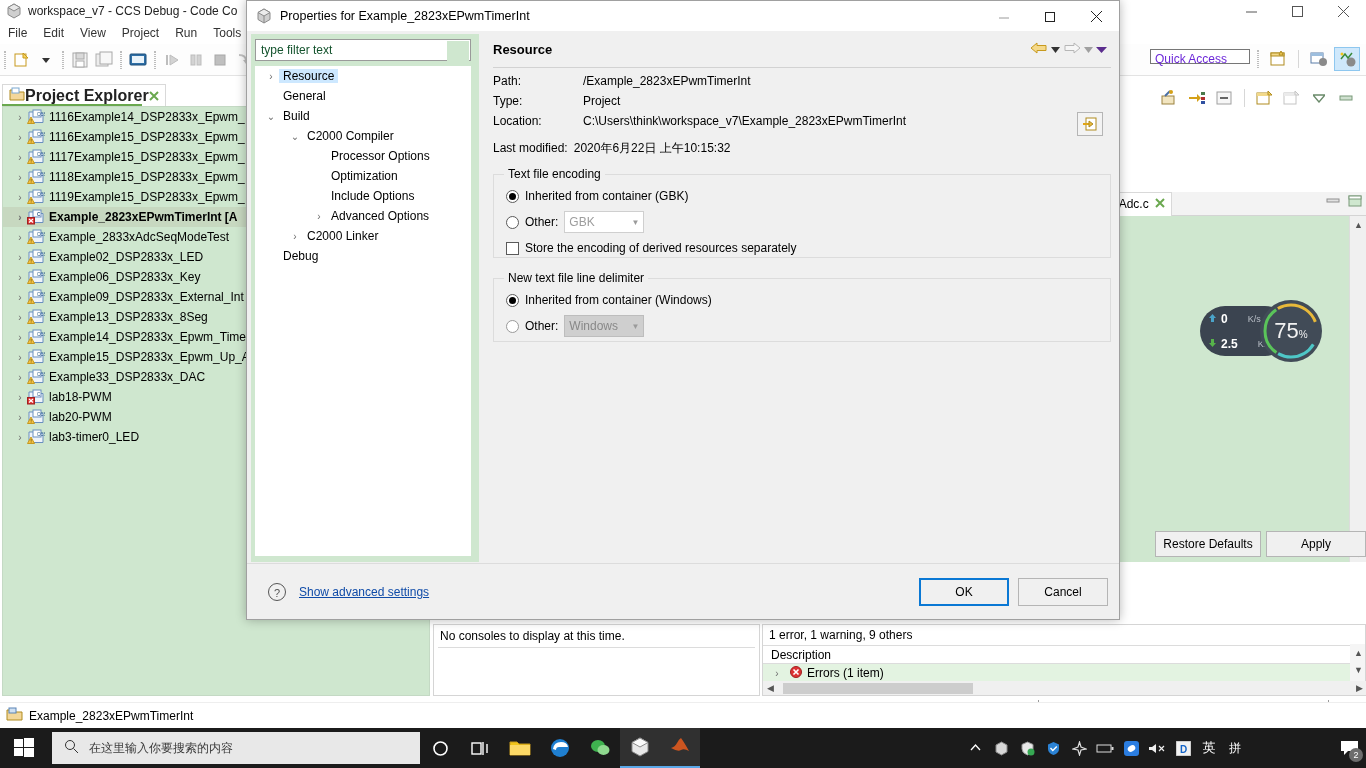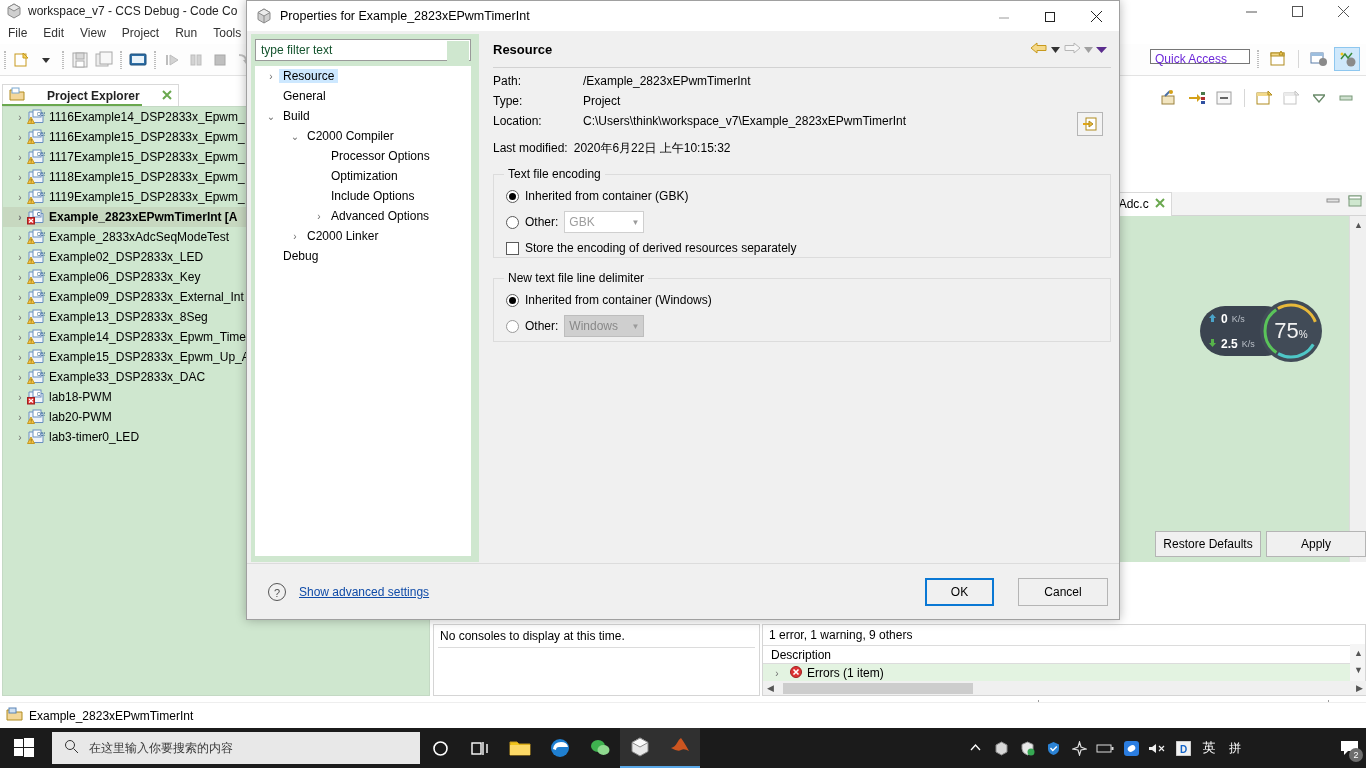--- a/index.html
+++ b/index.html
@@ -52,23 +52,23 @@
   .tb-right { position:absolute; right:6px; top:47px; display:flex; align-items:center; gap:2px;}
   .persp-btn { width:26px; height:24px; display:flex; align-items:center; justify-content:center; }
   .persp-btn.active { background:#cfe8fb; border:1px solid #8ec7ef; }
 
   
   #proj-explorer {
     position:absolute; left:2px; top:84px; width:428px; height:612px;
   }
   .pe-tabrow { height:22px; display:flex; align-items:flex-end; position:relative; }
   .pe-tab {
-    height:22px; display:flex; align-items:center; gap:22px;
+    height:22px; display:flex; align-items:center; gap:0;
     padding:0 6px; background:#ffffff; border:1px solid #d9d9d9; border-bottom:none;
-    font-size:12px; font-weight:bold; color:#222;
+    font-size:16px; font-weight:bold; color:#222;
   }
   .pe-underline { position:absolute; left:0; bottom:0; width:140px; height:2px; background:#6aa84f; }
   .pe-body {
     position:absolute; left:0; top:22px; width:428px; height:590px;
     background:#cfe7cf; border:1px solid #c4d9c4; overflow:hidden;
   }
   .tree-row { height:20px; display:flex; align-items:center; padding-left:10px; white-space:nowrap; font-size:12px; }
   .tree-row.selected { background:#c7d8c0; font-weight:bold; }
   .twisty { width:14px; color:#6f6f6f; font-size:10px; display:flex; align-items:center; justify-content:center; }
   .proj-icon { width:18px; height:16px; margin-right:4px; flex:none; }
@@ -125,21 +125,21 @@
   .status-text { font-size:12px; }
 
   
   .net-widget { position:absolute; left:1200px; top:300px; width:125px; height:62px; }
   .net-pill {
     position:absolute; left:0; top:6px; width:90px; height:50px;
     background:#3b4450; border-radius:25px;
   }
   .net-row { display:flex; align-items:center; height:25px; padding-left:8px; gap:4px; }
   .net-val { color:#fff; font-size:12px; font-weight:bold; }
-  .net-unit { color:#b9bfc7; font-size:9px; }
+  .net-unit { color:#b9bfc7; font-size:9px;margin-left:16px; }
   .net-circle {
     position:absolute; left:60px; top:0; width:62px; height:62px; border-radius:50%;
     background:#414b57; display:flex; align-items:center; justify-content:center;
   }
   .net-pct { color:#f2f2f2; font-size:22px; }
   .net-pct small { font-size:10px; }
 
   
   #dialog {
     position:absolute; left:246px; top:0; width:874px; height:620px;
@@ -935,21 +935,21 @@
     </div>
 
     <div class="dlg-footer">
       <span class="help-icon">
         <svg width="20" height="20" viewBox="0 0 20 20">
             <circle cx="10" cy="10" r="8.5" fill="none" stroke="#555"></circle>
             <text x="10" y="14.5" font-size="11" text-anchor="middle" fill="#555" font-family="Liberation Sans">?</text>
           </svg>
       </span>
       <span class="adv-link">Show advanced settings</span>
-      <div class="dlg-btn primary" style="position:absolute; right:125px; width:69px; height:28px;">OK</div>
+      <div class="dlg-btn primary" style="position:absolute; right:110px; width:90px; height:28px;">OK</div>
       <div class="dlg-btn" style="position:absolute; right:11px; width:90px; height:28px;">Cancel</div>
     </div>
   </div>
 
   <div id="taskbar">
     <div class="start-btn">
       <svg width="20" height="20" viewBox="0 0 20 20">
           <rect x="0" y="1" width="9" height="8" fill="#fff"></rect>
           <rect x="10" y="0" width="10" height="9" fill="#fff"></rect>
           <rect x="0" y="10" width="9" height="8" fill="#fff"></rect>

